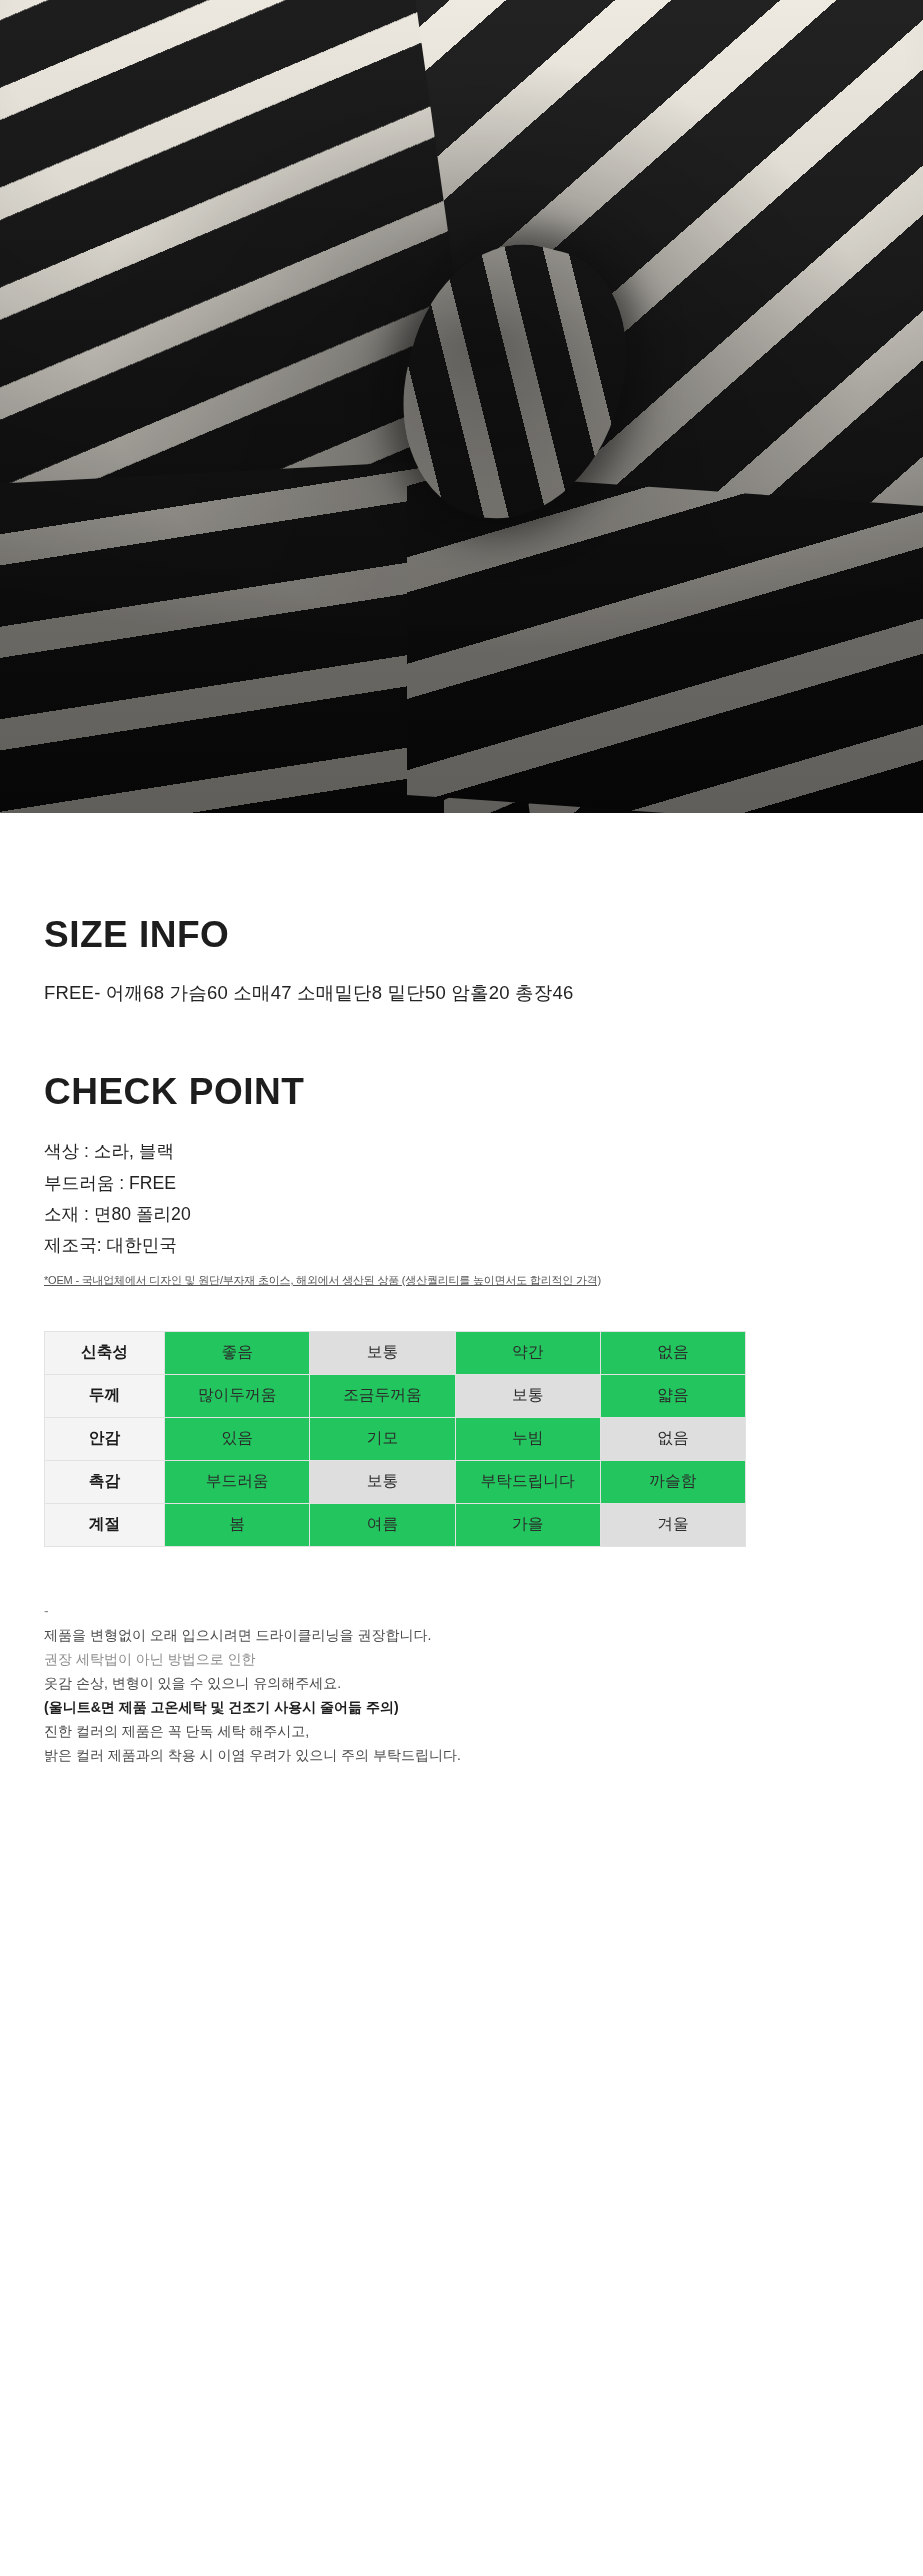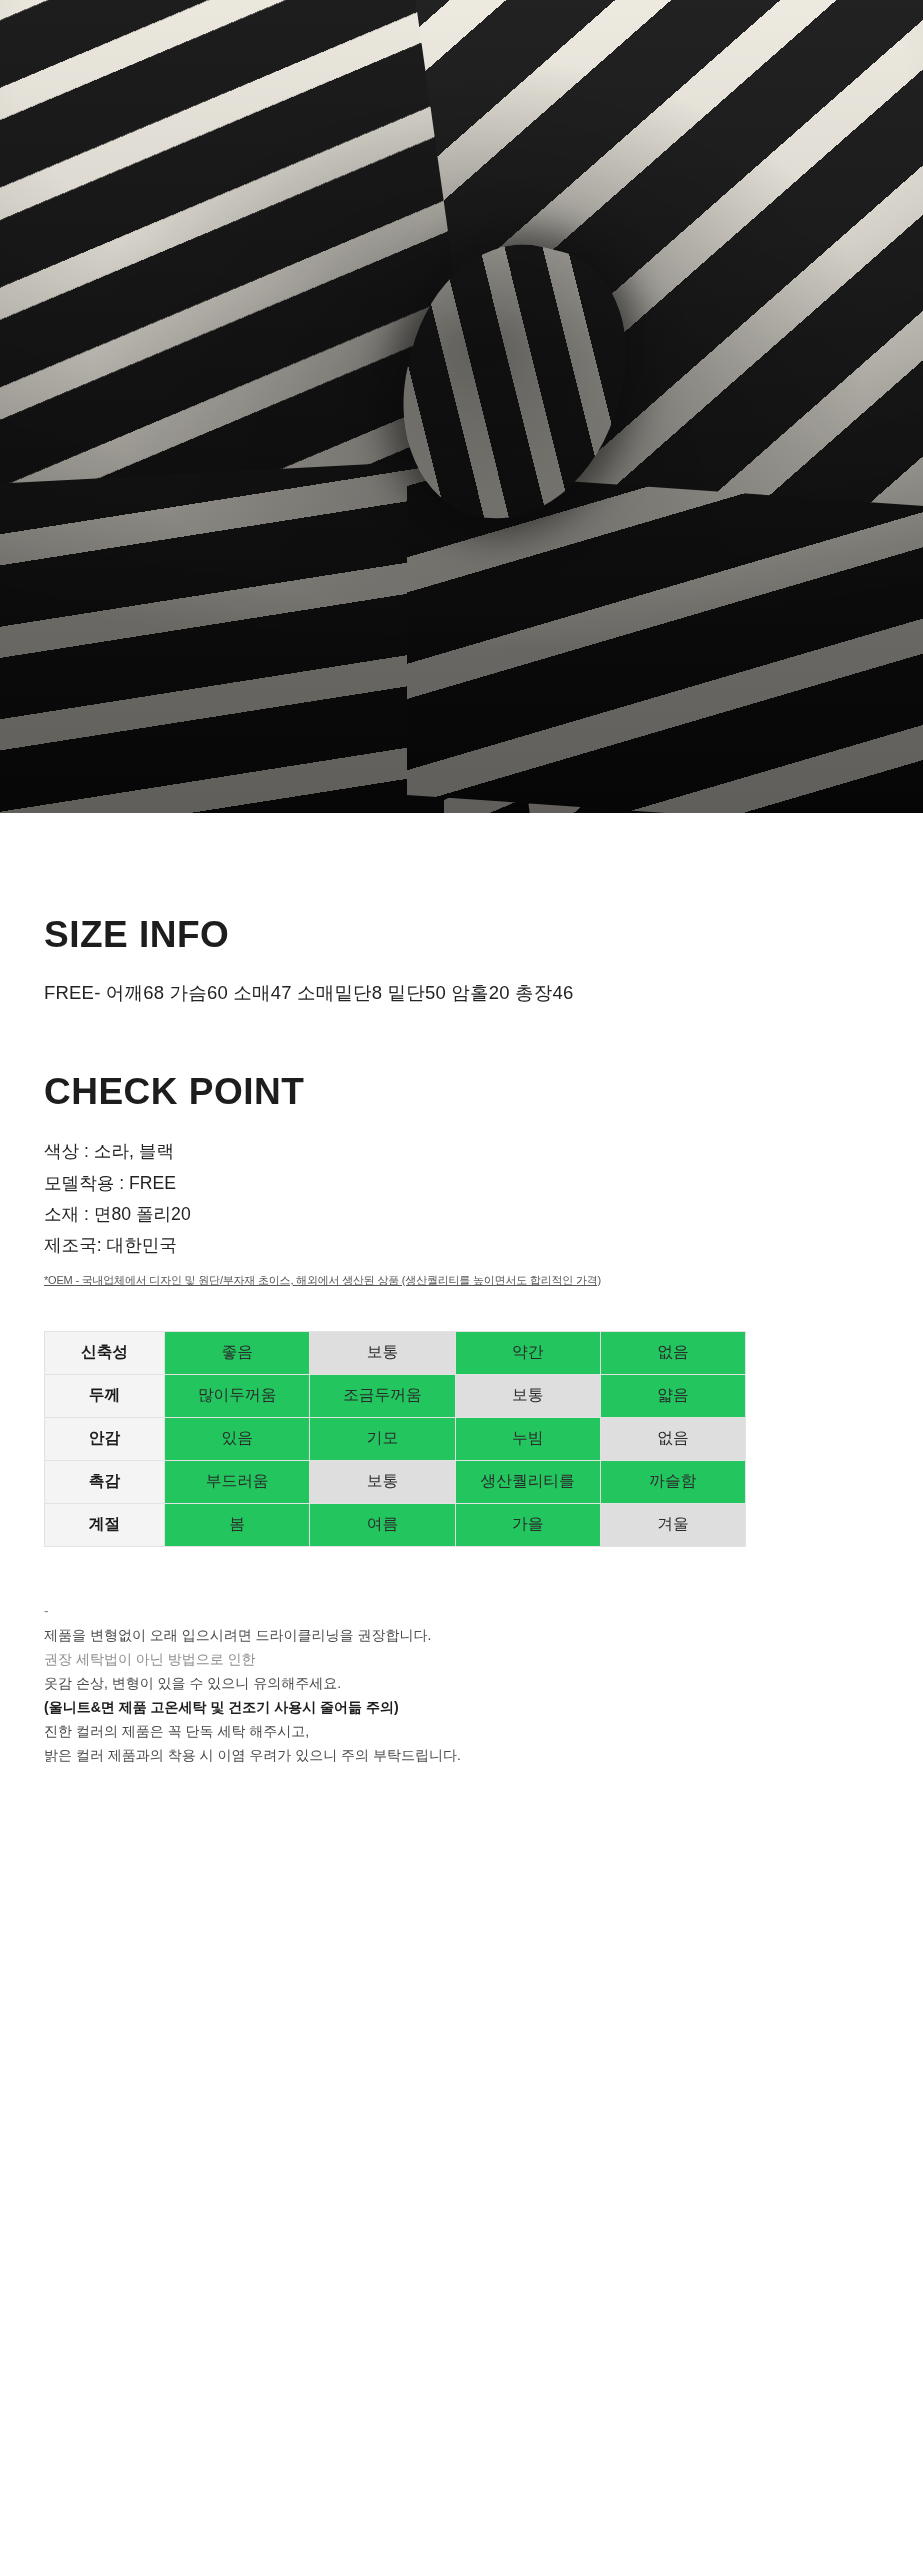--- a/index.html
+++ b/index.html
@@ -203,21 +203,21 @@
 
   <div class="content">
     <div class="gap-top"></div>
 
     <h2 class="section-title">SIZE INFO</h2>
     <div class="size-line">FREE- 어깨68  가슴60  소매47  소매밑단8  밑단50  암홀20  총장46</div>
 
     <h2 class="section-title">CHECK POINT</h2>
     <div class="check-list">
       <div class="row">색상 : 소라, 블랙</div>
-      <div class="row">모델착용 : FREE</div>
+      <div class="row">부드러움 : FREE</div>
       <div class="row">소재 : 면80 폴리20</div>
       <div class="row">제조국: 대한민국</div>
     </div>
     <div class="footnote">*OEM - 국내업체에서 디자인 및 원단/부자재 초이스, 해외에서 생산된 상품 (생산퀄리티를 높이면서도 합리적인 가격)</div>
 
     <table class="attrs">
       <tbody>
         <tr>
           <td class="label">신축성</td>
           <td>좋음</td>
@@ -236,21 +236,21 @@
           <td class="label">안감</td>
           <td>있음</td>
           <td>기모</td>
           <td>누빔</td>
           <td class="on">없음</td>
         </tr>
         <tr>
           <td class="label">촉감</td>
           <td>부드러움</td>
           <td class="on">보통</td>
-          <td>생산퀄리티를</td>
+          <td>부탁드립니다</td>
           <td>까슬함</td>
         </tr>
         <tr>
           <td class="label">계절</td>
           <td>봄</td>
           <td>여름</td>
           <td>가을</td>
           <td class="on">겨울</td>
         </tr>
       </tbody>

